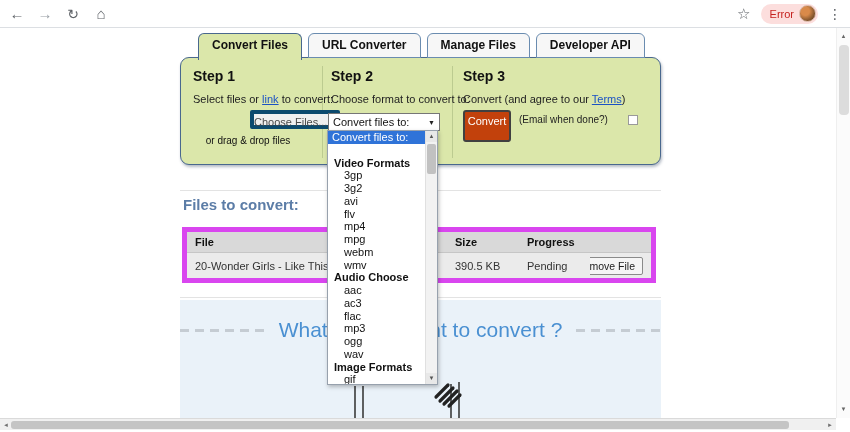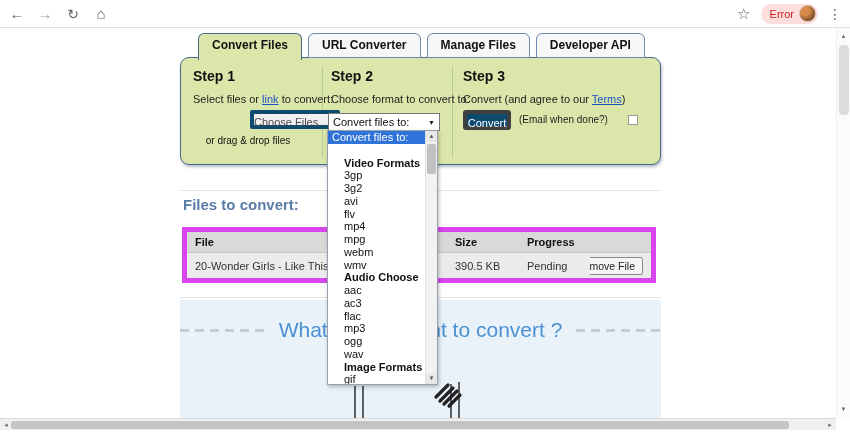--- a/index.html
+++ b/index.html
@@ -44,22 +44,22 @@
   .vdiv.d1 { left:141px; } .vdiv.d2 { left:271px; }
   .step-title { position:absolute; top:10px; font-size:14px; font-weight:bold; color:#111; }
   .step-desc { position:absolute; top:35px; font-size:11px; color:#222; white-space:nowrap; }
   .step-desc a { color:#1a52c4; text-decoration:underline; cursor:pointer; }
   .choose-btn { position:absolute; left:21px; top:52px; width:90px; height:19px; background:#f0f0f0;
     border:4px solid #0c4a6e; border-radius:2px; font-size:11px; color:#4a4a4a; text-align:left; line-height:17px; cursor:pointer;margin-left:48px; }
   .drag-note { position:absolute; left:6px; top:77px; width:122px; text-align:center; font-size:10px; font-weight:normal; color:#111; }
   .select-box { position:absolute; left:147px; top:55px; width:112px; height:18px; background:#fff;
     border:1px solid #767676; font-size:11px; color:#111; display:flex; align-items:center; padding:0 4px; cursor:pointer; }
   .select-box .caret { margin-left:auto; font-size:7px; color:#222; }
-  .convert-btn { position:absolute; left:282px; top:52px; width:48px; height:20px; background:#0c4a6e;
-    border:4px solid #404040; border-radius:3px; color:#fff; font-size:11px; text-align:center; line-height:18px; cursor:pointer; }
+  .convert-btn { position:absolute; left:282px; top:52px; width:48px; height:32px; background:#c2410c;
+    border:2px solid #404040; border-radius:3px; color:#fff; font-size:11px; text-align:center; line-height:18px; cursor:pointer; }
   .email-wrap { position:absolute; left:338px; top:56px; font-size:10px; color:#222; display:flex; align-items:center; gap:20px;text-align:right; }
   .email-cb { width:10px; height:10px; background:#fff; border:1px solid #9a9a9a; cursor:pointer; }
 
   
   .hdiv { position:absolute; left:180px; width:481px; height:1px; background:#e3e3e3; }
   .hdiv.h1 { top:162px; } .hdiv.h2 { top:269px; }
   .files-heading { position:absolute; left:183px; top:168px; font-size:15px; font-weight:bold; color:#5c7da7; }
 
   
   .ftable { position:absolute; left:182px; top:199px; width:474px; border:5px solid #d946ef; font-size:11px; z-index:1; }
@@ -79,21 +79,21 @@
   .promo-heading { font-size:21px; color:#4a90d2; white-space:nowrap; }
   .promo-art { position:absolute; left:0; top:0; width:481px; height:118px; }
 
   
   .dropdown { position:absolute; left:327px; top:102px; width:111px; height:255px; background:#fff;
     border:1px solid #97a1ad; z-index:60; box-shadow:1px 2px 4px rgba(0,0,0,.25); display:flex; }
   .dd-list { flex:1; display:flex; flex-direction:column; overflow:hidden; }
   .dd-row { height:12.75px; line-height:12.6px; font-size:11px; color:#111; white-space:nowrap; flex:none; cursor:pointer; }
   .dd-selected { background:#2f73d8; color:#fff; padding-left:4px; }
   .dd-blank { cursor:default; }
-  .dd-group { font-weight:bold; padding-left:16px; cursor:default; }
+  .dd-group { font-weight:bold; padding-left:6px; cursor:default; }
   .dd-item { padding-left:16px; }
   .dd-scroll { width:12px; background:#f2f2f2; border-left:1px solid #e0e0e0; position:relative; flex:none; }
   .dd-sbtn { position:absolute; left:0; width:100%; height:11px; background:#e8e8e8; color:#555; font-size:6px;
     text-align:center; line-height:11px; cursor:pointer; }
   .dd-sbtn.up { top:0; } .dd-sbtn.down { bottom:0; }
   .dd-thumb { position:absolute; left:1px; top:13px; width:9px; height:30px; background:#c1c1c1; border-radius:2px; cursor:pointer; }
 
   
   .vscroll { position:absolute; top:28px; right:0; width:14px; height:390px; background:#fbfbfb; border-left:1px solid #efefef; }
   .vs-btn { position:absolute; left:0; width:100%; height:13px; color:#666; font-size:6px; text-align:center; line-height:13px; cursor:pointer; }

